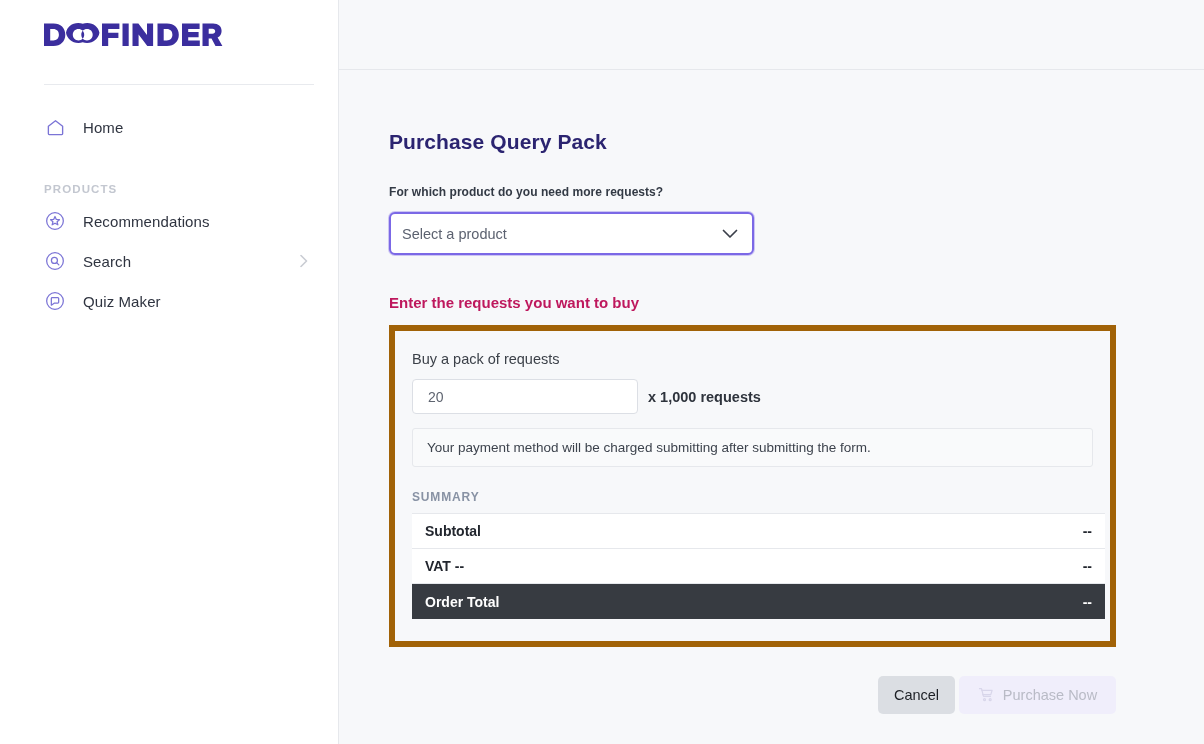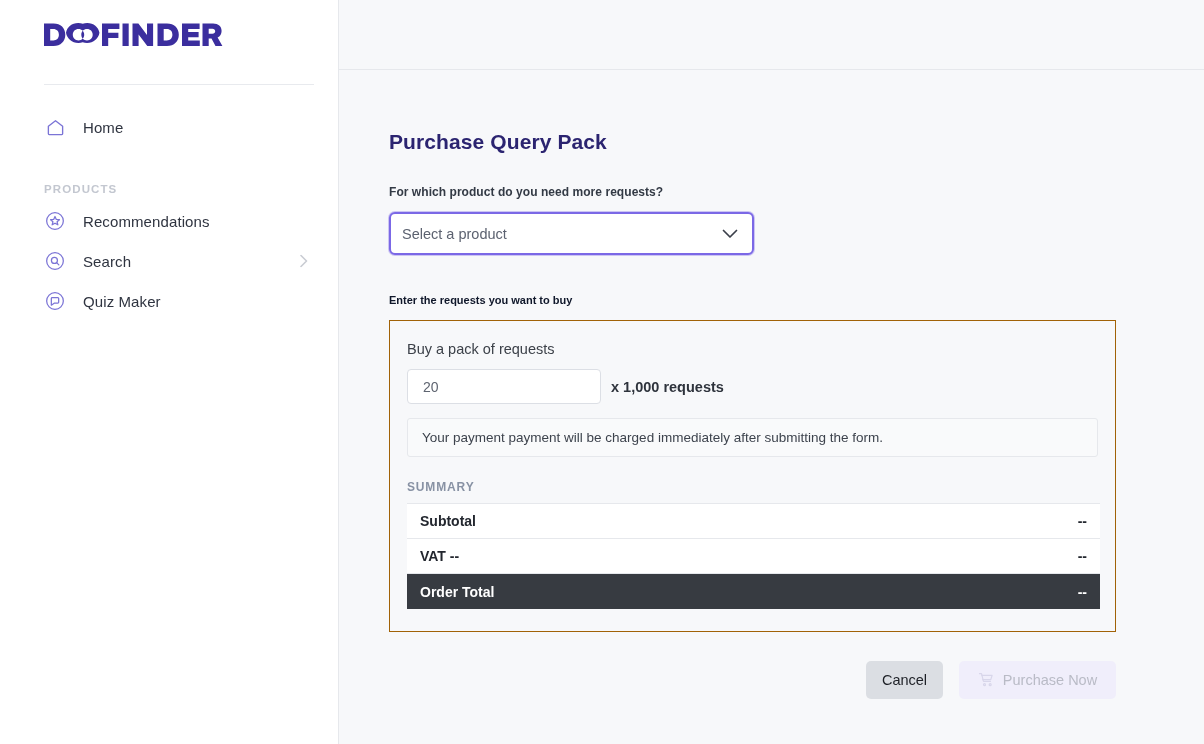--- a/index.html
+++ b/index.html
@@ -84,35 +84,35 @@
     font-size: 14.5px; color: #5c6270;
   }
   .select-chevron {
     position: absolute; right: 14px; top: 50%;
     transform: translateY(-50%);
     display: flex;
   }
 
   .section-heading {
     margin-top: 39px;
-    font-size: 11px; font-weight: 700; color: #0f172a;
+    font-size: 15px; font-weight: 700; color: #be185d;
   }
 
   
   .card {
     margin-top: 14px;
     width: 727px;
-    border: 1px solid #a16207;
+    border: 6px solid #a16207;
     background: #f7f8fa;
     padding: 20px 17px 22px 17px;
   }
   .card-label { font-size: 14.5px; color: #3c4149; padding-left: 0; }
   .qty-row { display: flex; align-items: center; margin-top: 12px; }
   .qty-input {
-    width: 194px; height: 35px;
+    width: 226px; height: 35px;
     border: 1px solid #dcdfe5; border-radius: 4px;
     background: #ffffff;
     font-family: "Liberation Sans", sans-serif;
     font-size: 14px; color: #5e6470;
     padding-left: 15px;
   }
   .qty-suffix {
     margin-left: 10px;
     font-size: 14.5px; font-weight: 700; color: #2e333c;
   }
@@ -137,21 +137,21 @@
     font-size: 14px; font-weight: 700; color: #22262e;
   }
   .sum-row.total {
     background: #373b41; color: #ffffff; border-bottom: none;
   }
   .sum-val { font-weight: 700; }
 
   
   .btn-row {
     margin-top: 29px; width: 727px;
-    display: flex; justify-content: flex-end; gap: 16px; align-items: flex-end;
+    display: flex; justify-content: flex-end; gap: 4px; align-items: flex-end;
   }
   .btn {
     height: 38px; border: none; border-radius: 5px;
     font-family: "Liberation Sans", sans-serif;
     font-size: 14.5px; cursor: pointer;
     display: flex; align-items: center; justify-content: center;
   }
   .btn-cancel {
     width: 77px; background: #dbdee3; color: #1d2026;
   }
@@ -257,21 +257,21 @@
 
       <div class="card">
 
         <div class="card-label">Buy a pack of requests</div>
 
         <div class="qty-row">
           <input class="qty-input" type="text" value="20" style="">
           <span class="qty-suffix">x 1,000 requests</span>
         </div>
 
-        <div class="notice">Your payment payment will be charged immediately after submitting the form.</div>
+        <div class="notice">Your payment method will be charged submitting after submitting the form.</div>
 
         <div class="summary-label">SUMMARY</div>
 
         <div class="sum-table">
           <div class="sum-row">
             <span>Subtotal</span>
             <span class="sum-val">--</span>
           </div>
           <div class="sum-row">
             <span>VAT --</span>

